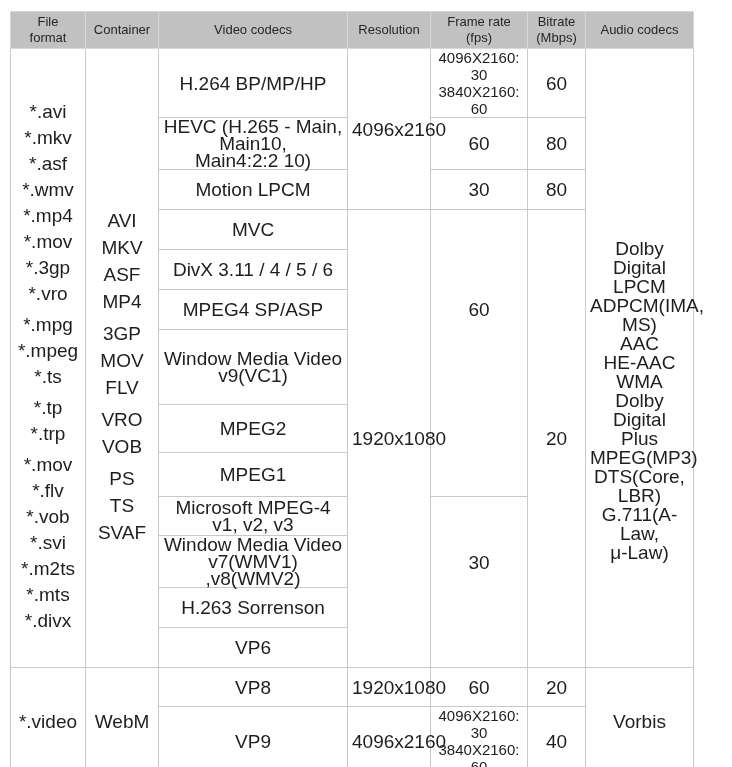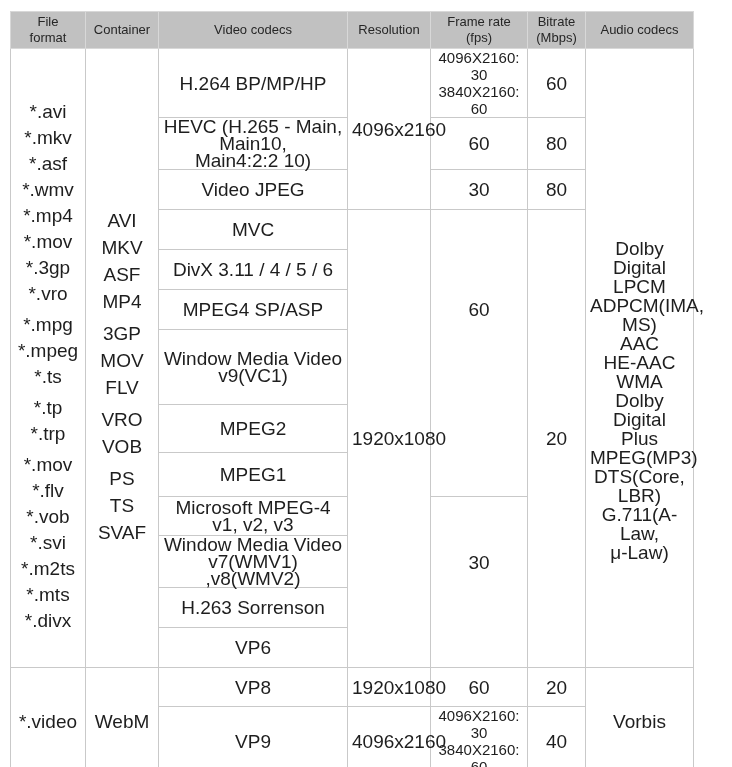--- a/index.html
+++ b/index.html
@@ -110,21 +110,21 @@
 G.711(A-Law,
 μ-Law)</td>
       </tr>
       <tr class="rh40">
         <td class="multiline">HEVC (H.265 - Main, Main10,
 Main4:2:2 10)</td>
         <td>60</td>
         <td>80</td>
       </tr>
       <tr class="rh40">
-        <td>Video JPEG</td>
+        <td>Motion LPCM</td>
         <td>30</td>
         <td>80</td>
       </tr>
       <tr class="rh40">
         <td>MVC</td>
         <td rowspan="10">1920x1080</td>
         <td class="cell-fr60" rowspan="6">60</td>
         <td rowspan="10">20</td>
       </tr>
       <tr class="rh40">

